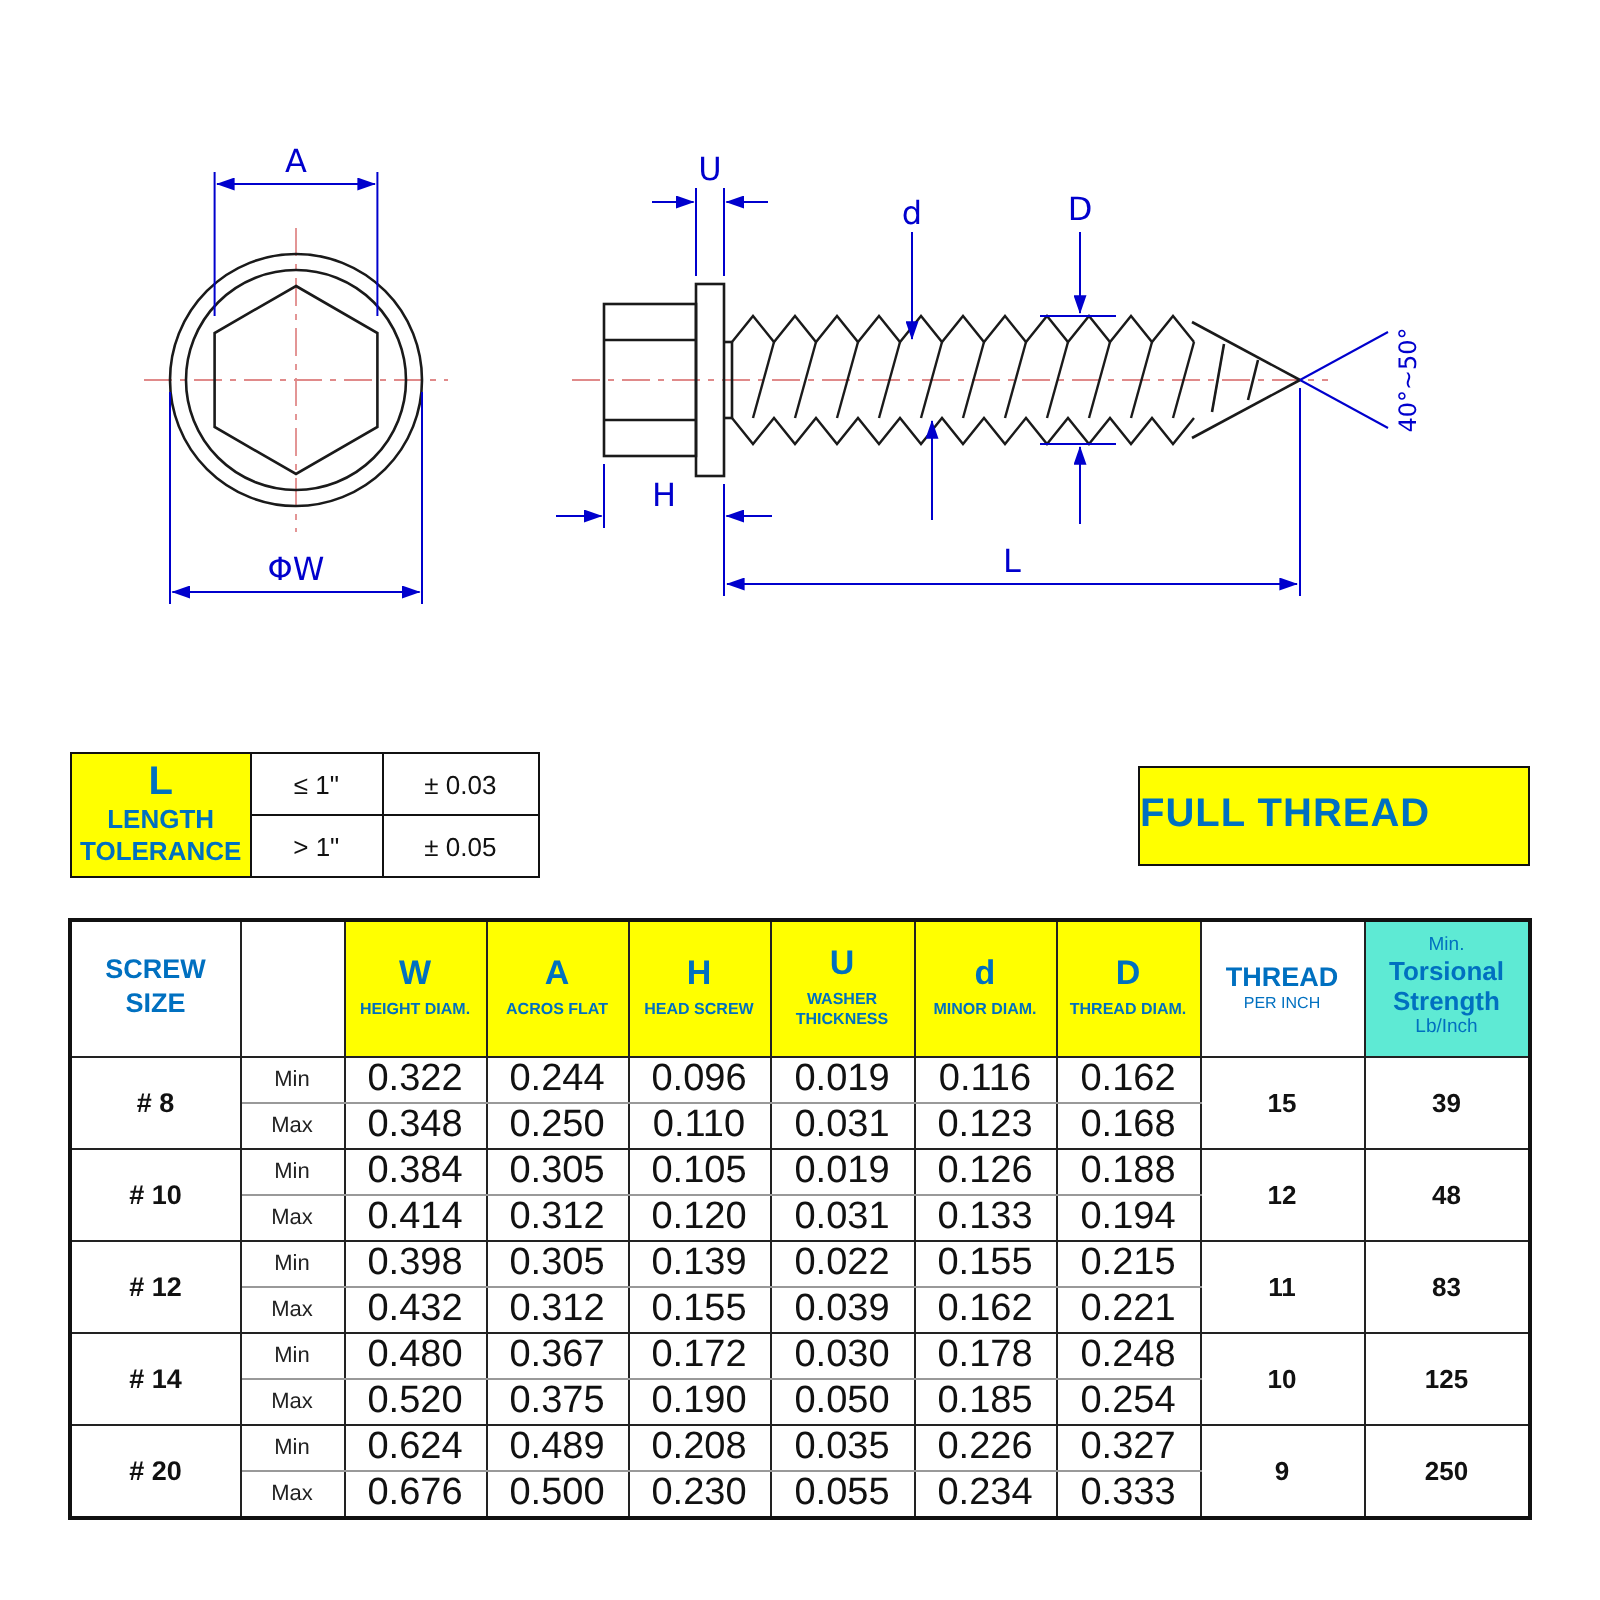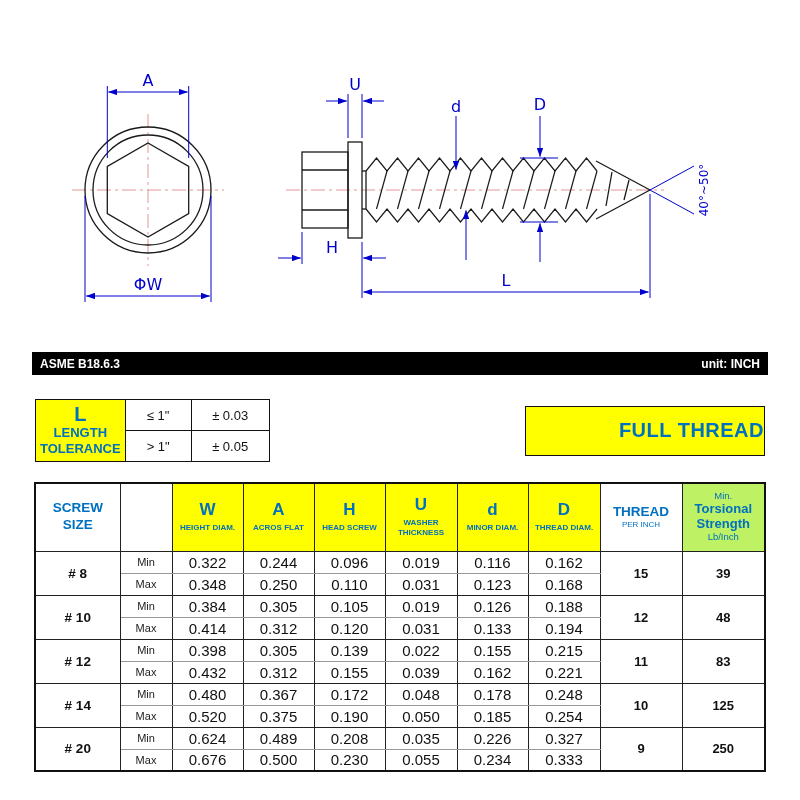--- a/index.html
+++ b/index.html
@@ -21,43 +21,43 @@
 
   
   .mid-row{display:flex;justify-content:space-between;align-items:center;margin:24px 35px 0}
   .tol-table{border-collapse:collapse}
   .tol-table td{border:1.5px solid #111;text-align:center;font-size:13px;color:#111;vertical-align:middle}
   .tol-sym{background:#ffff00;width:74px;padding:2px 4px}
   .tol-L{color:#0070c0;font-size:20px;font-weight:bold;line-height:1.05}
   .tol-title{color:#0070c0;font-size:13px;font-weight:bold;line-height:1.2}
   .tol-cond{width:66px;height:31px}
   .tol-val{width:78px}
-  .full-thread{width:240px;height:50px;background:#ffff00;border:1.5px solid #111;
-    display:flex;align-items:center;justify-content:flex-end}
+  .full-thread{width:196px;height:50px;background:#ffff00;border:1.5px solid #111;
+    display:flex;align-items:center;justify-content:flex-start}
   .full-thread span{color:#0070c0;font-weight:bold;font-size:20px;letter-spacing:.5px}
 
   
   .spec{border-collapse:collapse;margin:20px auto 0;table-layout:fixed;width:730px;border:2px solid #111}
   .spec th,.spec td{border:1px solid #222;text-align:center;vertical-align:middle;overflow:hidden}
   .spec thead tr{height:68px}
   .spec tbody tr{height:22px}
   .h-size{color:#0070c0;font-size:13.5px;font-weight:bold;line-height:1.25;background:#fff;padding:12px 12px}
   .h-blank{background:#fff}
   .h-dim{background:#ffff00;padding:2px 1px}
   .h-dim .sym{color:#0070c0;font-size:17px;font-weight:bold;line-height:1.1;margin-bottom:3px}
   .h-dim .desc{color:#0070c0;font-size:8px;font-weight:bold;line-height:1.25}
   .h-thread{background:#fff}
   .h-thread .t1{color:#0070c0;font-size:13.5px;font-weight:bold;line-height:1.1}
   .h-thread .t2{color:#0070c0;font-size:8px;font-weight:normal}
-  .h-str{background:#bef264;padding:1px}
+  .h-str{background:#5eead4;padding:1px}
   .h-str .s1{color:#0070c0;font-size:9.5px;font-weight:normal;line-height:1.15}
   .h-str .s2{color:#0070c0;font-size:13px;font-weight:bold;line-height:1.15}
   .spec td.size{font-weight:bold;font-size:13.5px}
   .spec td.mm{font-size:11px;color:#222}
-  .spec td.val{font-size:15px}
+  .spec td.val{font-size:19px}
   .spec td.thr,.spec td.str{font-weight:bold;font-size:13px}
   .spec tr.gtop td{border-top:1.5px solid #111}
   .spec tr.gtop td.mm,.spec tr.gtop td.val{border-bottom:1px solid #999}
   .spec tr.rmax td{border-top:1px solid #7f1d1d}
 </style>
 </head>
 <body>
 
 <div class="page">
 
@@ -151,24 +151,20 @@
       <text class="dim" x="148" y="86" text-anchor="middle">A</text>
       <text class="dim" x="148" y="290" text-anchor="middle">ΦW</text>
       <text class="dim" x="355" y="90" text-anchor="middle">U</text>
       <text class="dim" x="456" y="112" text-anchor="middle">d</text>
       <text class="dim" x="540" y="110" text-anchor="middle">D</text>
       <text class="dim" x="332" y="253" text-anchor="middle">H</text>
       <text class="dim" x="506" y="286" text-anchor="middle">L</text>
       <text class="dim ang" transform="translate(708,190) rotate(-90)" text-anchor="middle">40°~50°</text>
     </svg>
 
-    <div class="std-bar">
-      <span>ASME B18.6.3</span>
-      <span>unit: INCH</span>
-    </div>
   </div>
 
   <div class="mid-row">
     <table class="tol-table">
       <tbody>
         <tr>
           <td class="tol-sym" rowspan="2">
             <div class="tol-L">L</div>
             <div class="tol-title">LENGTH TOLERANCE</div>
           </td>
@@ -307,21 +303,21 @@
         <td class="val">0.162</td>
         <td class="val">0.221</td>
       </tr>
 
       <tr class="gtop">
         <td class="size" rowspan="2"># 14</td>
         <td class="mm">Min</td>
         <td class="val">0.480</td>
         <td class="val">0.367</td>
         <td class="val">0.172</td>
-        <td class="val">0.048</td>
+        <td class="val">0.030</td>
         <td class="val">0.178</td>
         <td class="val">0.248</td>
         <td class="thr" rowspan="2">10</td>
         <td class="str" rowspan="2">125</td>
       </tr>
       <tr class="rmax">
         <td class="mm">Max</td>
         <td class="val">0.520</td>
         <td class="val">0.375</td>
         <td class="val">0.190</td>

